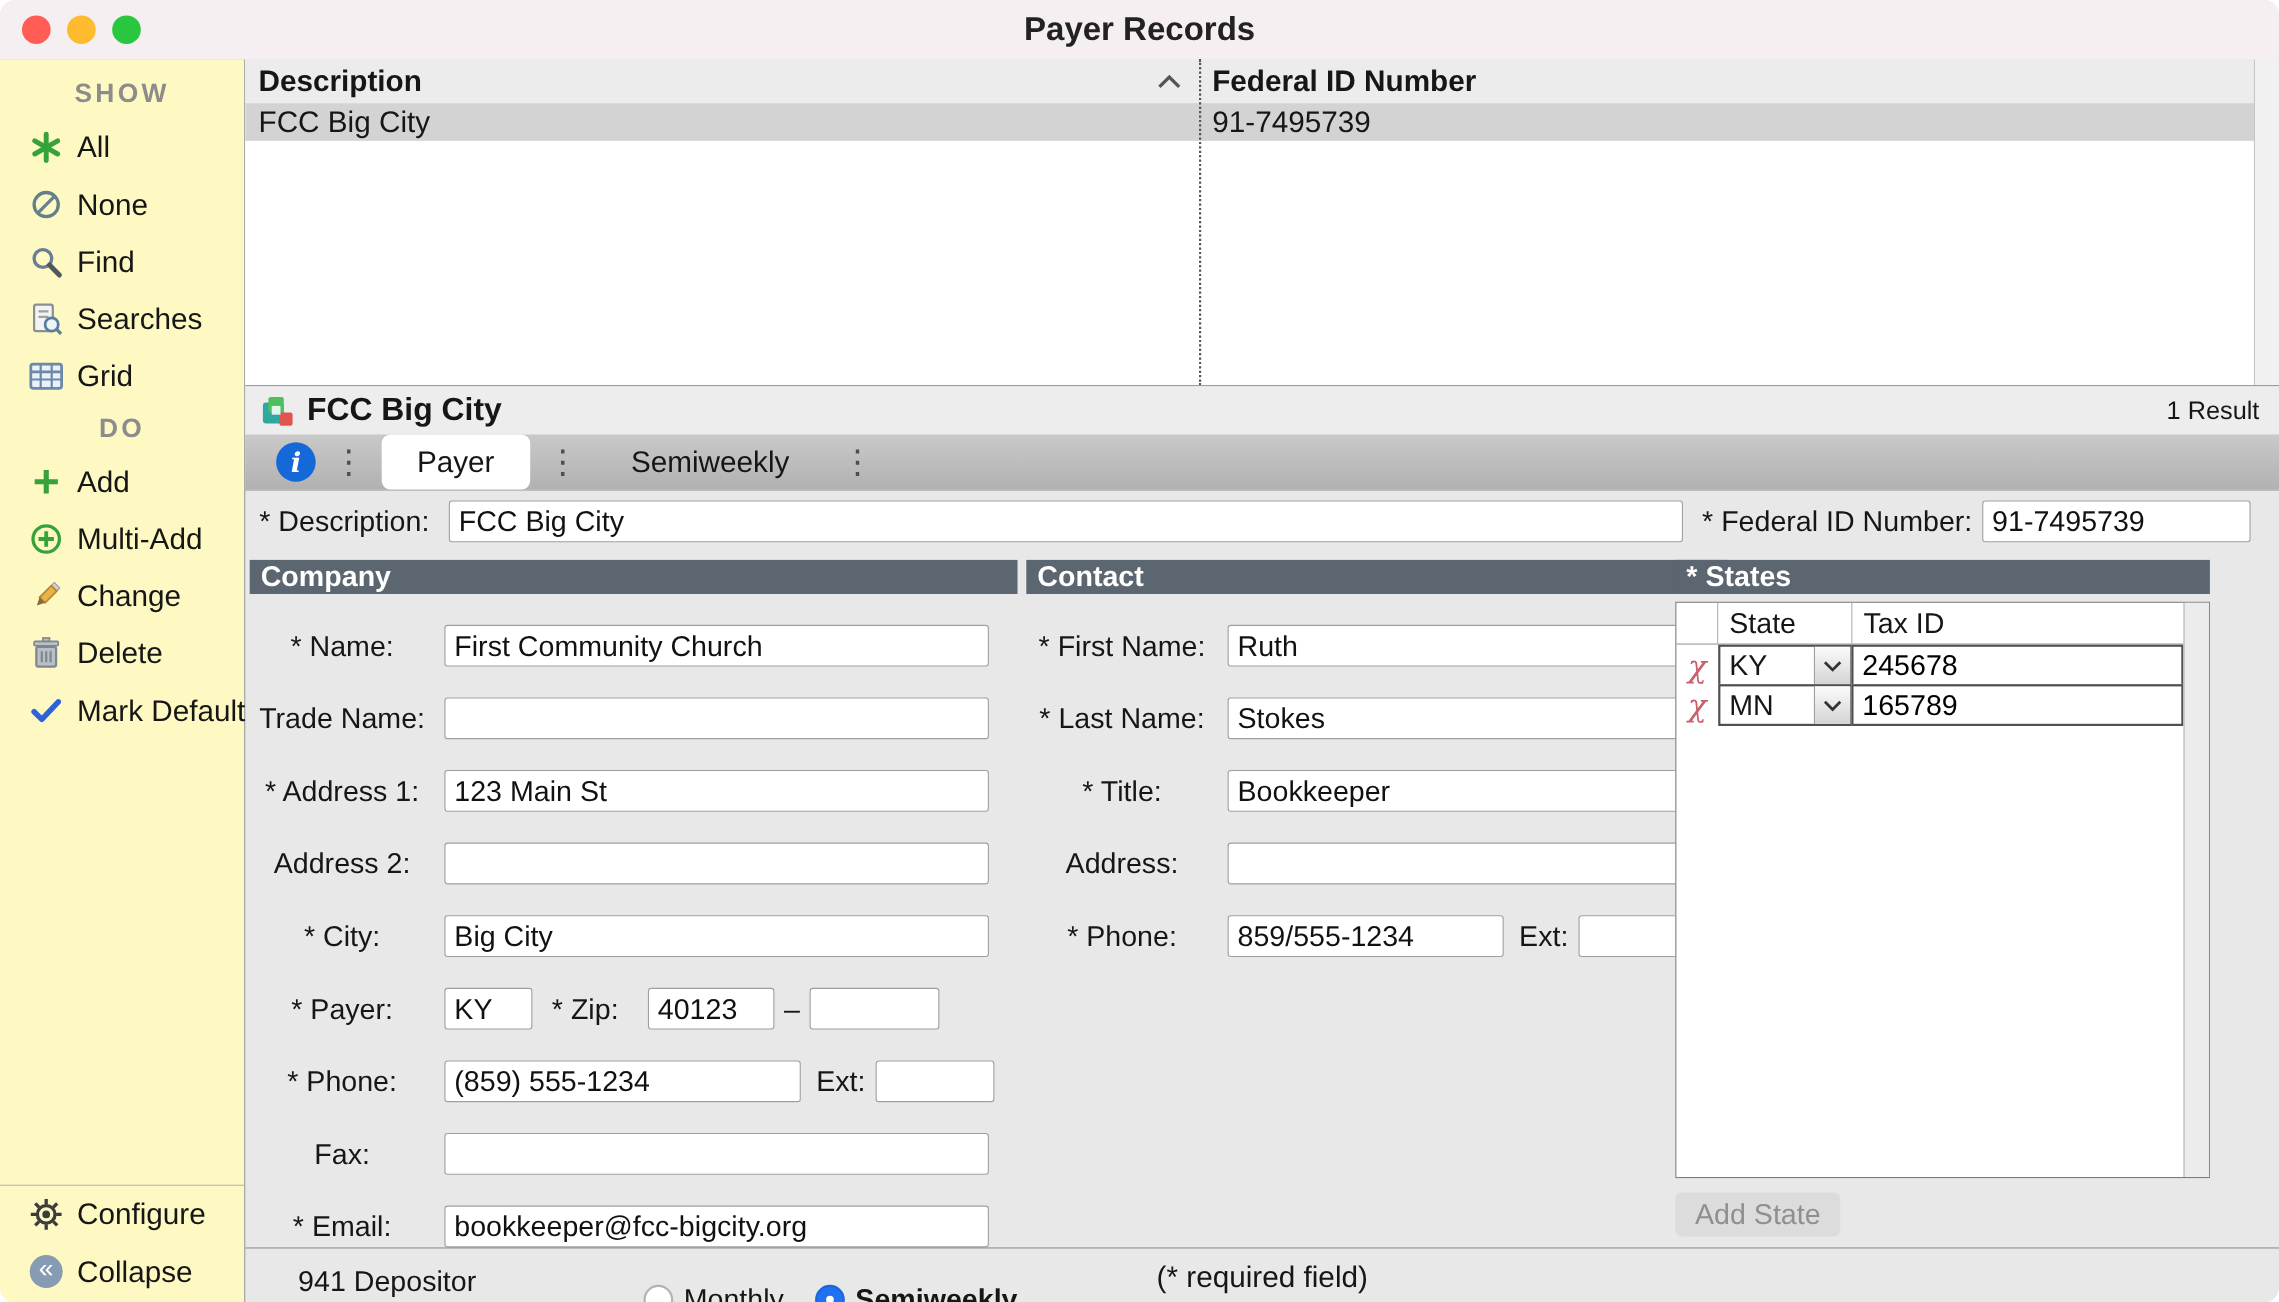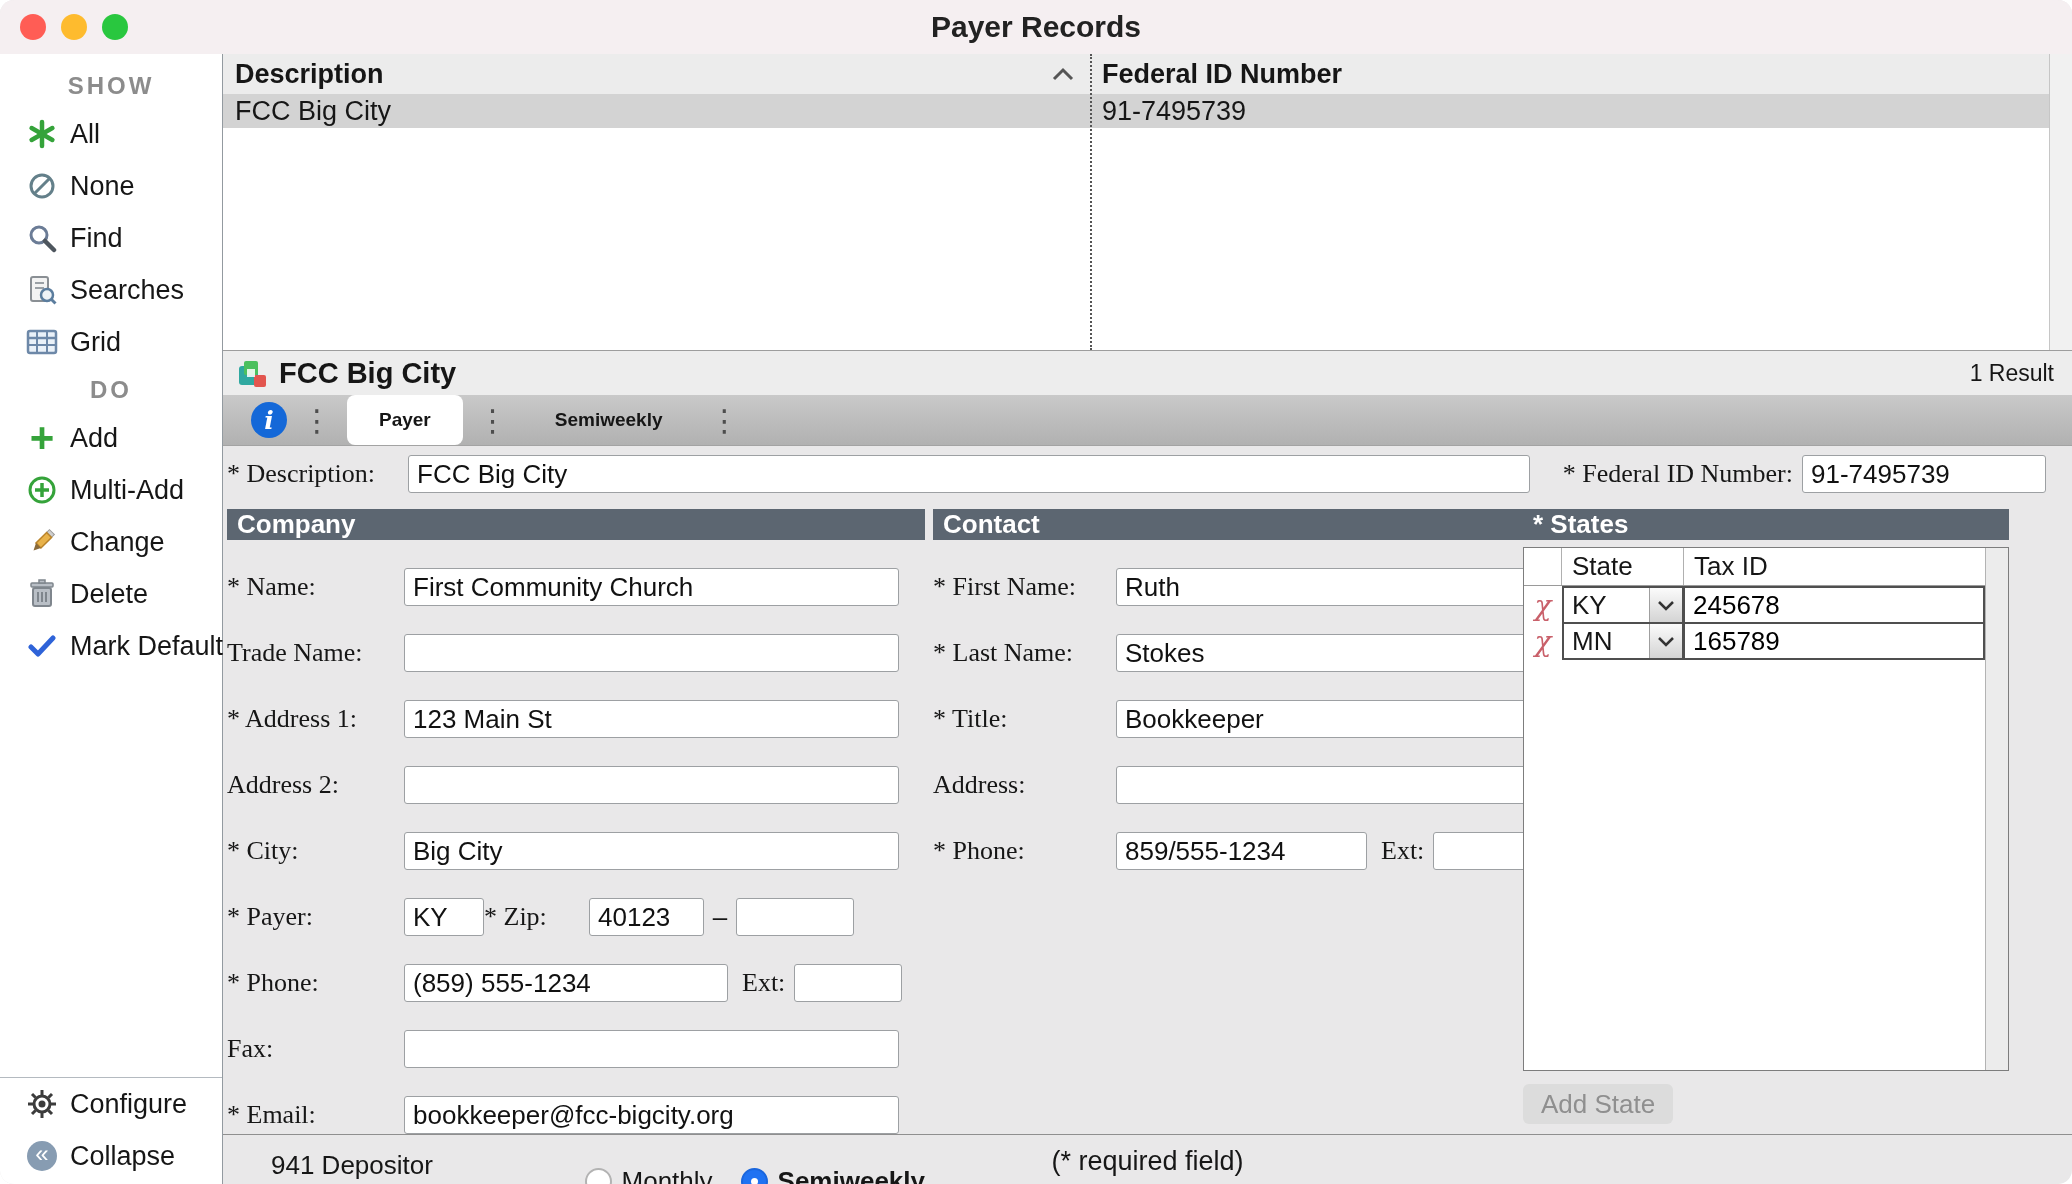--- a/index.html
+++ b/index.html
@@ -8,21 +8,21 @@
 
   
   .titlebar{position:absolute;top:0;left:0;right:0;height:54px;background:#f5eff1;
     border-bottom:1px solid #c8c3c5;display:flex;align-items:center;justify-content:center;}
   .lights{position:absolute;left:20px;top:14px;display:flex;gap:15px;}
   .light{width:26px;height:26px;border-radius:50%;}
   .light.red{background:#ff5d55}.light.yellow{background:#febb2e}.light.green{background:#29c73f}
   .win-title{font-size:30px;font-weight:bold;color:#222;}
 
   
-  .sidebar{position:absolute;top:54px;bottom:0;left:0;width:222px;background:#ffffff;border-right:1px solid #939aa0;}
+  .sidebar{position:absolute;top:54px;bottom:0;left:0;width:222px;background:#fef9c3;border-right:1px solid #939aa0;}
   .side-head{height:44px;margin-top:10px;display:flex;align-items:center;justify-content:center;
     font-size:24px;font-weight:bold;letter-spacing:3px;color:#8c8c8c;}
   .side-head.do{margin-top:0;text-align:right;}
   .side-item{height:52px;display:flex;align-items:center;padding-left:18px;font-size:27px;cursor:default;}
   .side-ico{width:48px;display:flex;align-items:center;justify-content:center;flex:none;}
   .side-lab{margin-left:4px;white-space:nowrap;}
   .g-add{color:#35a33a;font-size:42px;font-weight:bold;line-height:30px;}
   .g-collapse{width:30px;height:30px;border-radius:50%;background:#879cb2;color:#fff;font-size:24px;
     display:flex;align-items:center;justify-content:center;line-height:1;padding-bottom:4px;box-sizing:border-box;}
   .side-footer{position:absolute;left:0;right:0;bottom:0;padding-bottom:2px;border-top:1px solid #b4bac0;}
@@ -52,25 +52,25 @@
   .rec-title{font-size:29px;font-weight:bold;}
   .rec-count{margin-left:auto;font-size:23px;}
 
   
   .tabbar{position:absolute;top:341px;left:0;right:0;height:50px;
     background:linear-gradient(#c9c9c9,#b1b1b1);border-bottom:1px solid #a3a3a3;display:flex;align-items:center;}
   .info-btn{width:36px;height:36px;border-radius:50%;background:#1468d8;color:#fff;display:flex;align-items:center;
     justify-content:center;font-size:25px;font-weight:bold;font-family:"DejaVu Serif",serif;font-style:italic;
     margin-left:28px;flex:none;}
   .tab-sep{color:#4d4d4d;font-size:30px;margin:0 15px;font-family:"DejaVu Sans",sans-serif;}
-  .tab{height:50px;display:flex;align-items:center;justify-content:center;font-size:19px;padding:0 32px;font-weight:bold;}
+  .tab{height:50px;display:flex;align-items:center;justify-content:center;font-size:27px;padding:0 32px;}
   .tab.active{background:#ffffff;border-radius:8px;}
 
   
-  .lab{text-align:left;white-space:nowrap;font-family:Liberation Serif, serif;}
+  .lab{text-align:center;white-space:nowrap;}
   input.txt{height:38px;border:1px solid #9da0a3;border-radius:3px;background:#fff;
     font-family:"Liberation Sans",sans-serif;font-size:26px;padding:0 8px;color:#111;box-sizing:border-box;}
   .desc-row{position:absolute;top:400px;left:4px;right:26px;height:40px;display:flex;align-items:center;font-size:26px;}
   .desc-lab{width:172px;}
   .in-desc{margin-left:9px;width:1122px;}
   .fed-lab{margin-left:auto;}
   .in-fed{margin-left:9px;width:244px;}
 
   .col{position:absolute;top:455px;}
   .company-col{left:4px;width:698px;}

